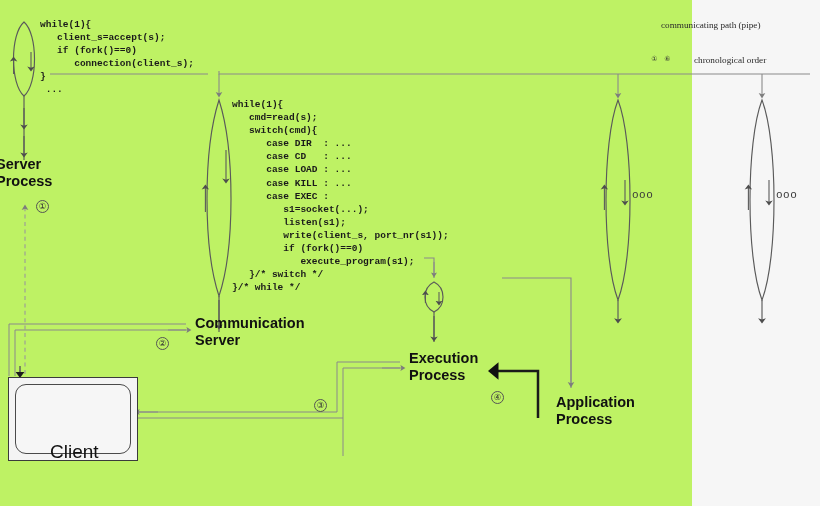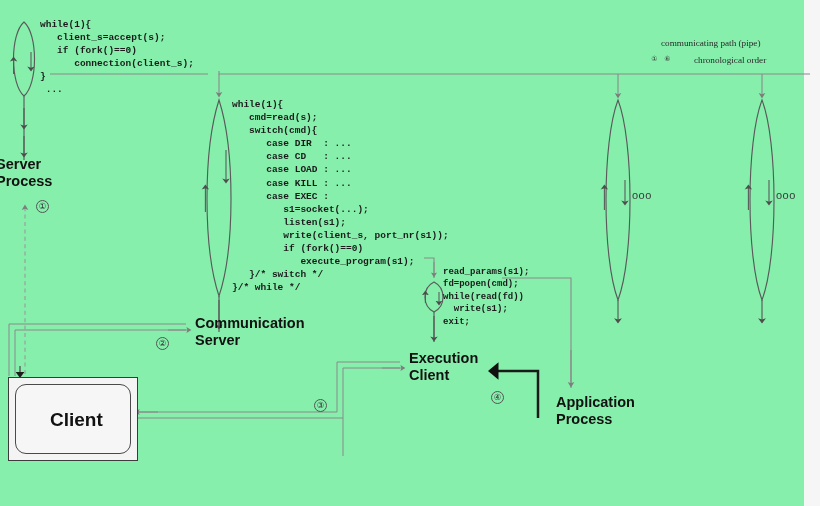--- a/index.html
+++ b/index.html
@@ -10,22 +10,22 @@
   }
   body {
     width: 820px; height: 506px;
     position: relative;
     overflow: hidden;
     font-family: "Liberation Sans", sans-serif;
     background: #f6f6f6;
   }
   #stage {
     position: absolute; left: 0; top: 0;
-    width: 804px; height: 506px;
-    background: #86efac;
+    width: 692px; height: 506px;
+    background: #bef264;
   }
   svg#art {
     position: absolute; left: 0; top: 0;
     width: 820px; height: 506px;
     overflow: visible;
   }
   .codeblk {
     position: absolute;
     font-family: "Liberation Mono", "DejaVu Sans Mono", monospace;
     font-size: 9.5px;
@@ -63,26 +63,27 @@
   .clientbox-inner {
     position: absolute;
     border: 1.2px solid #4a4a4a;
     border-radius: 11px;
     background: #f6f6f6;
   }
   .clientlabel {
     position: absolute;
     font-family: "Liberation Sans", sans-serif;
     font-size: 19px;
-    font-weight: bold;
+    font-weight: normal;
     color: #111;
+    margin-top: 32px;
   }
   .ooo {
     position: absolute;
-    font-family: Liberation Sans, sans-serif;
+    font-family: Liberation Mono, monospace;
     font-size: 11px;
     color: #3a3a3a;
     letter-spacing: 0.5px;
   }
   .circnum {
     position: absolute;
     width: 13px; height: 13px;
     border: 0.9px solid #555;
     border-radius: 50%;
     color: #333;
@@ -224,51 +225,46 @@
       case KILL : ...
       case EXEC :
          s1=socket(...);
          listen(s1);
          write(client_s, port_nr(s1));
          if (fork()==0)
             execute_program(s1);
    }/* switch */
 }/* while */</div>
 
-  <div class="codeblk small" style="left:443px; top:266px;">read_params(s1);
-fd=popen(cmd);
-while(read(fd))
-  write(s1);
-exit;</div>
 
   <div class="proclabel" style="left:-4px; top:156px;">Server
 Process</div>
 
   <div class="proclabel" style="left:195px; top:315px;">Communication
 Server</div>
 
   <div class="proclabel" style="left:409px; top:350px;">Execution
-Client</div>
+Process</div>
 
   <div class="proclabel" style="left:547px; top:394px;margin-left:9px;">Application
 Process</div>
 
   <div class="clientbox-outer" style="left:8px; top:377px; width:130px; height:84px;">
     <div class="clientbox-inner" style="left:6px; top:6px; right:6px; bottom:6px;"></div>
     <div class="clientlabel" style="left:41px; top:31px;">Client</div>
   </div>
 
   <div class="ooo" style="left:632px; top:189px;">ooo</div>
   <div class="ooo" style="left:776px; top:189px;">ooo</div>
 
   <div class="circnum" style="left:36px; top:200px;">①</div>
   <div class="circnum" style="left:156px; top:337px;">②</div>
   <div class="circnum" style="left:314px; top:399px;">③</div>
   <div class="circnum" style="left:491px; top:391px;">④</div>
 
   <div>
-    <div class="legendtxt" style="left:661px; top:38px;">communicating path (pipe)</div>
+    <div class="legendtxt" style="left:661px; top:20px;">communicating path (pipe)</div>
     <div class="circnum tiny" style="left:650px; top:55px; border:none; width:9px; height:9px;">①</div>
     <div class="circnum tiny" style="left:663px; top:55px; border:none; width:9px; height:9px;">⑥</div>
     <div class="legendtxt" style="left:676px; top:55px;margin-left:18px;">chronological order</div>
   </div>
 
 </div>
 
 </body></html>

